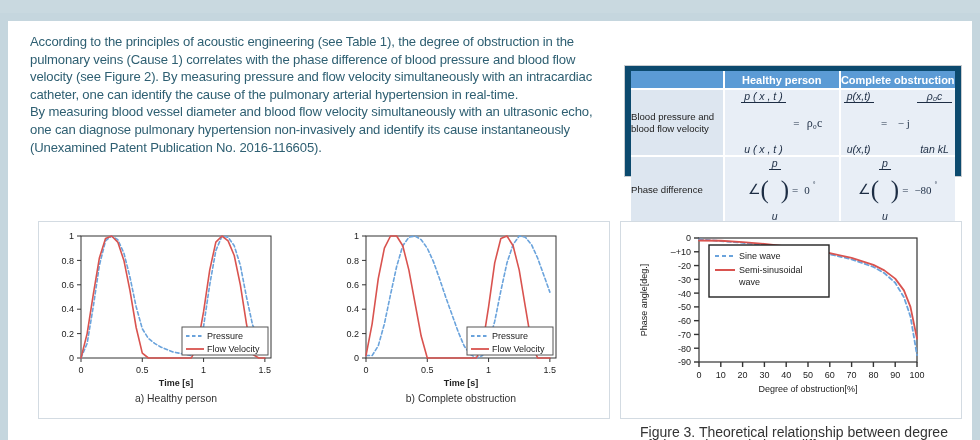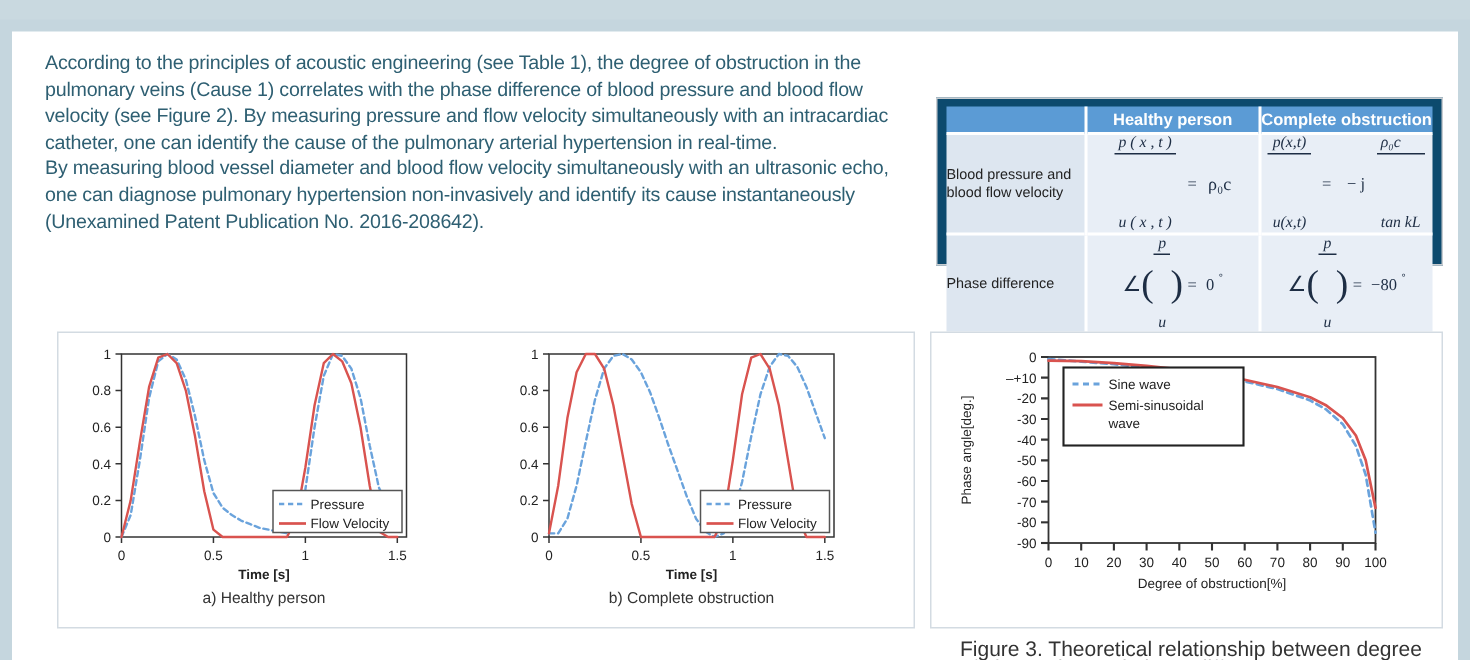--- a/index.html
+++ b/index.html
@@ -47,22 +47,22 @@
     background:#dde6f0;color:#222;font-size:9.6px;
     padding:4px 5px;line-height:11.5px;vertical-align:middle;
     border-top:2px solid #fff;
   }
   .eqcell{
     background:#e8eef6;text-align:center;vertical-align:middle;
     border-left:2px solid #fff;border-top:2px solid #fff;
     color:#1d2d44;height:38px;
   }
   
-  .frac{display:inline-block;vertical-align:middle;text-align:left;
-        font-style:italic;font-family:Liberation Serif, serif;font-size:10.5px;line-height:12px;}
+  .frac{display:inline-block;vertical-align:middle;text-align:center;
+        font-style:italic;font-family:Liberation Sans, sans-serif;font-size:10.5px;line-height:12px;}
   .frac .num{display:block;border-bottom:1px solid #1d2d44;padding:0 3px;}
   .frac .den{display:block;padding:0 3px;margin-top:40px;}
   .eqop{display:inline-block;vertical-align:middle;padding:0 3px;
         font-family:"Liberation Serif",serif;font-size:11px;}
   .rho{font-family:"Liberation Serif",serif;font-style:normal;font-size:12px;}
   .deg{font-size:7px;vertical-align:super;}
   .angle{display:inline-block;font-size:14px;vertical-align:middle;
          font-family:"Liberation Serif",serif;}
   .paren{display:inline-block;font-size:25px;font-weight:300;vertical-align:middle;
          line-height:18px;font-family:"Liberation Serif",serif;}
@@ -97,21 +97,21 @@
   .legtext{font-family:"Liberation Sans",sans-serif;font-size:9px;fill:#222;}
 </style>
 </head>
 <body>
 
 <div class="slide">
   <div class="inner">
 
     <div class="bodytext">
       <p>According to the principles of acoustic engineering (see Table 1), the degree of obstruction in the pulmonary veins (Cause 1) correlates with the phase difference of blood pressure and blood flow velocity (see Figure 2). By measuring pressure and flow velocity simultaneously with an intracardiac catheter, one can identify the cause of the pulmonary arterial hypertension in real-time.</p>
-      <p>By measuring blood vessel diameter and blood flow velocity simultaneously with an ultrasonic echo, one can diagnose pulmonary hypertension non-invasively and identify its cause instantaneously (Unexamined Patent Publication No. 2016-208642).</p>
+      <p>By measuring blood vessel diameter and blood flow velocity simultaneously with an ultrasonic echo, one can diagnose pulmonary hypertension non-invasively and identify its cause instantaneously (Unexamined Patent Publication No. 2016-116605).</p>
     </div>
 
     <div class="tablepanel">
       <table class="eqt">
         <tbody>
             <tr>
           <th class="th-blank"></th>
           <th class="th-cell">Healthy person</th>
           <th class="th-cell">Complete obstruction</th>
         </tr>

